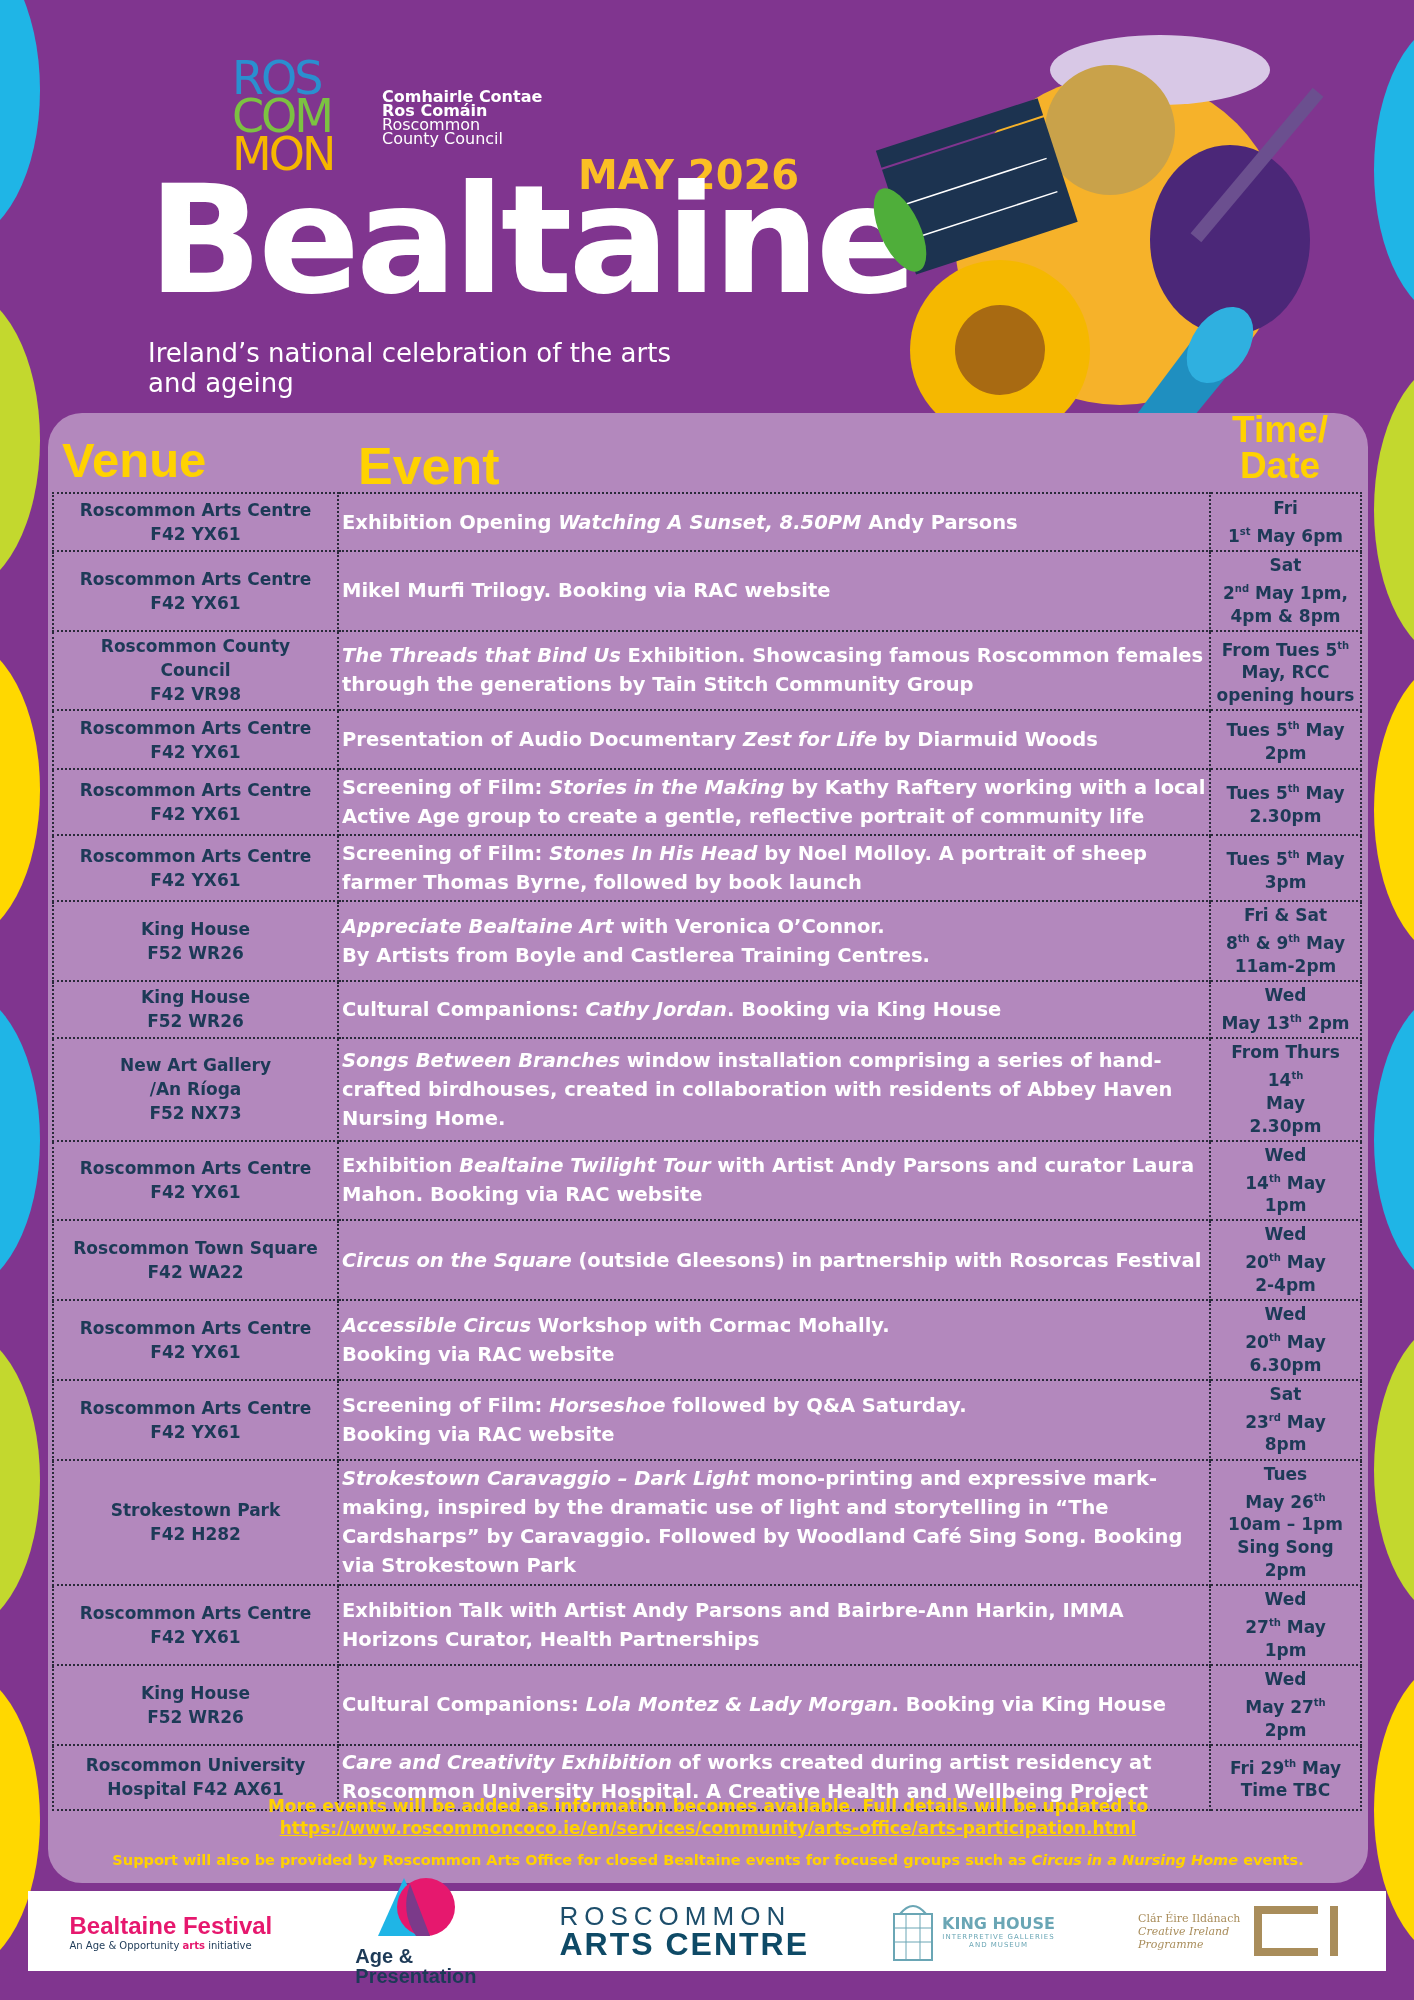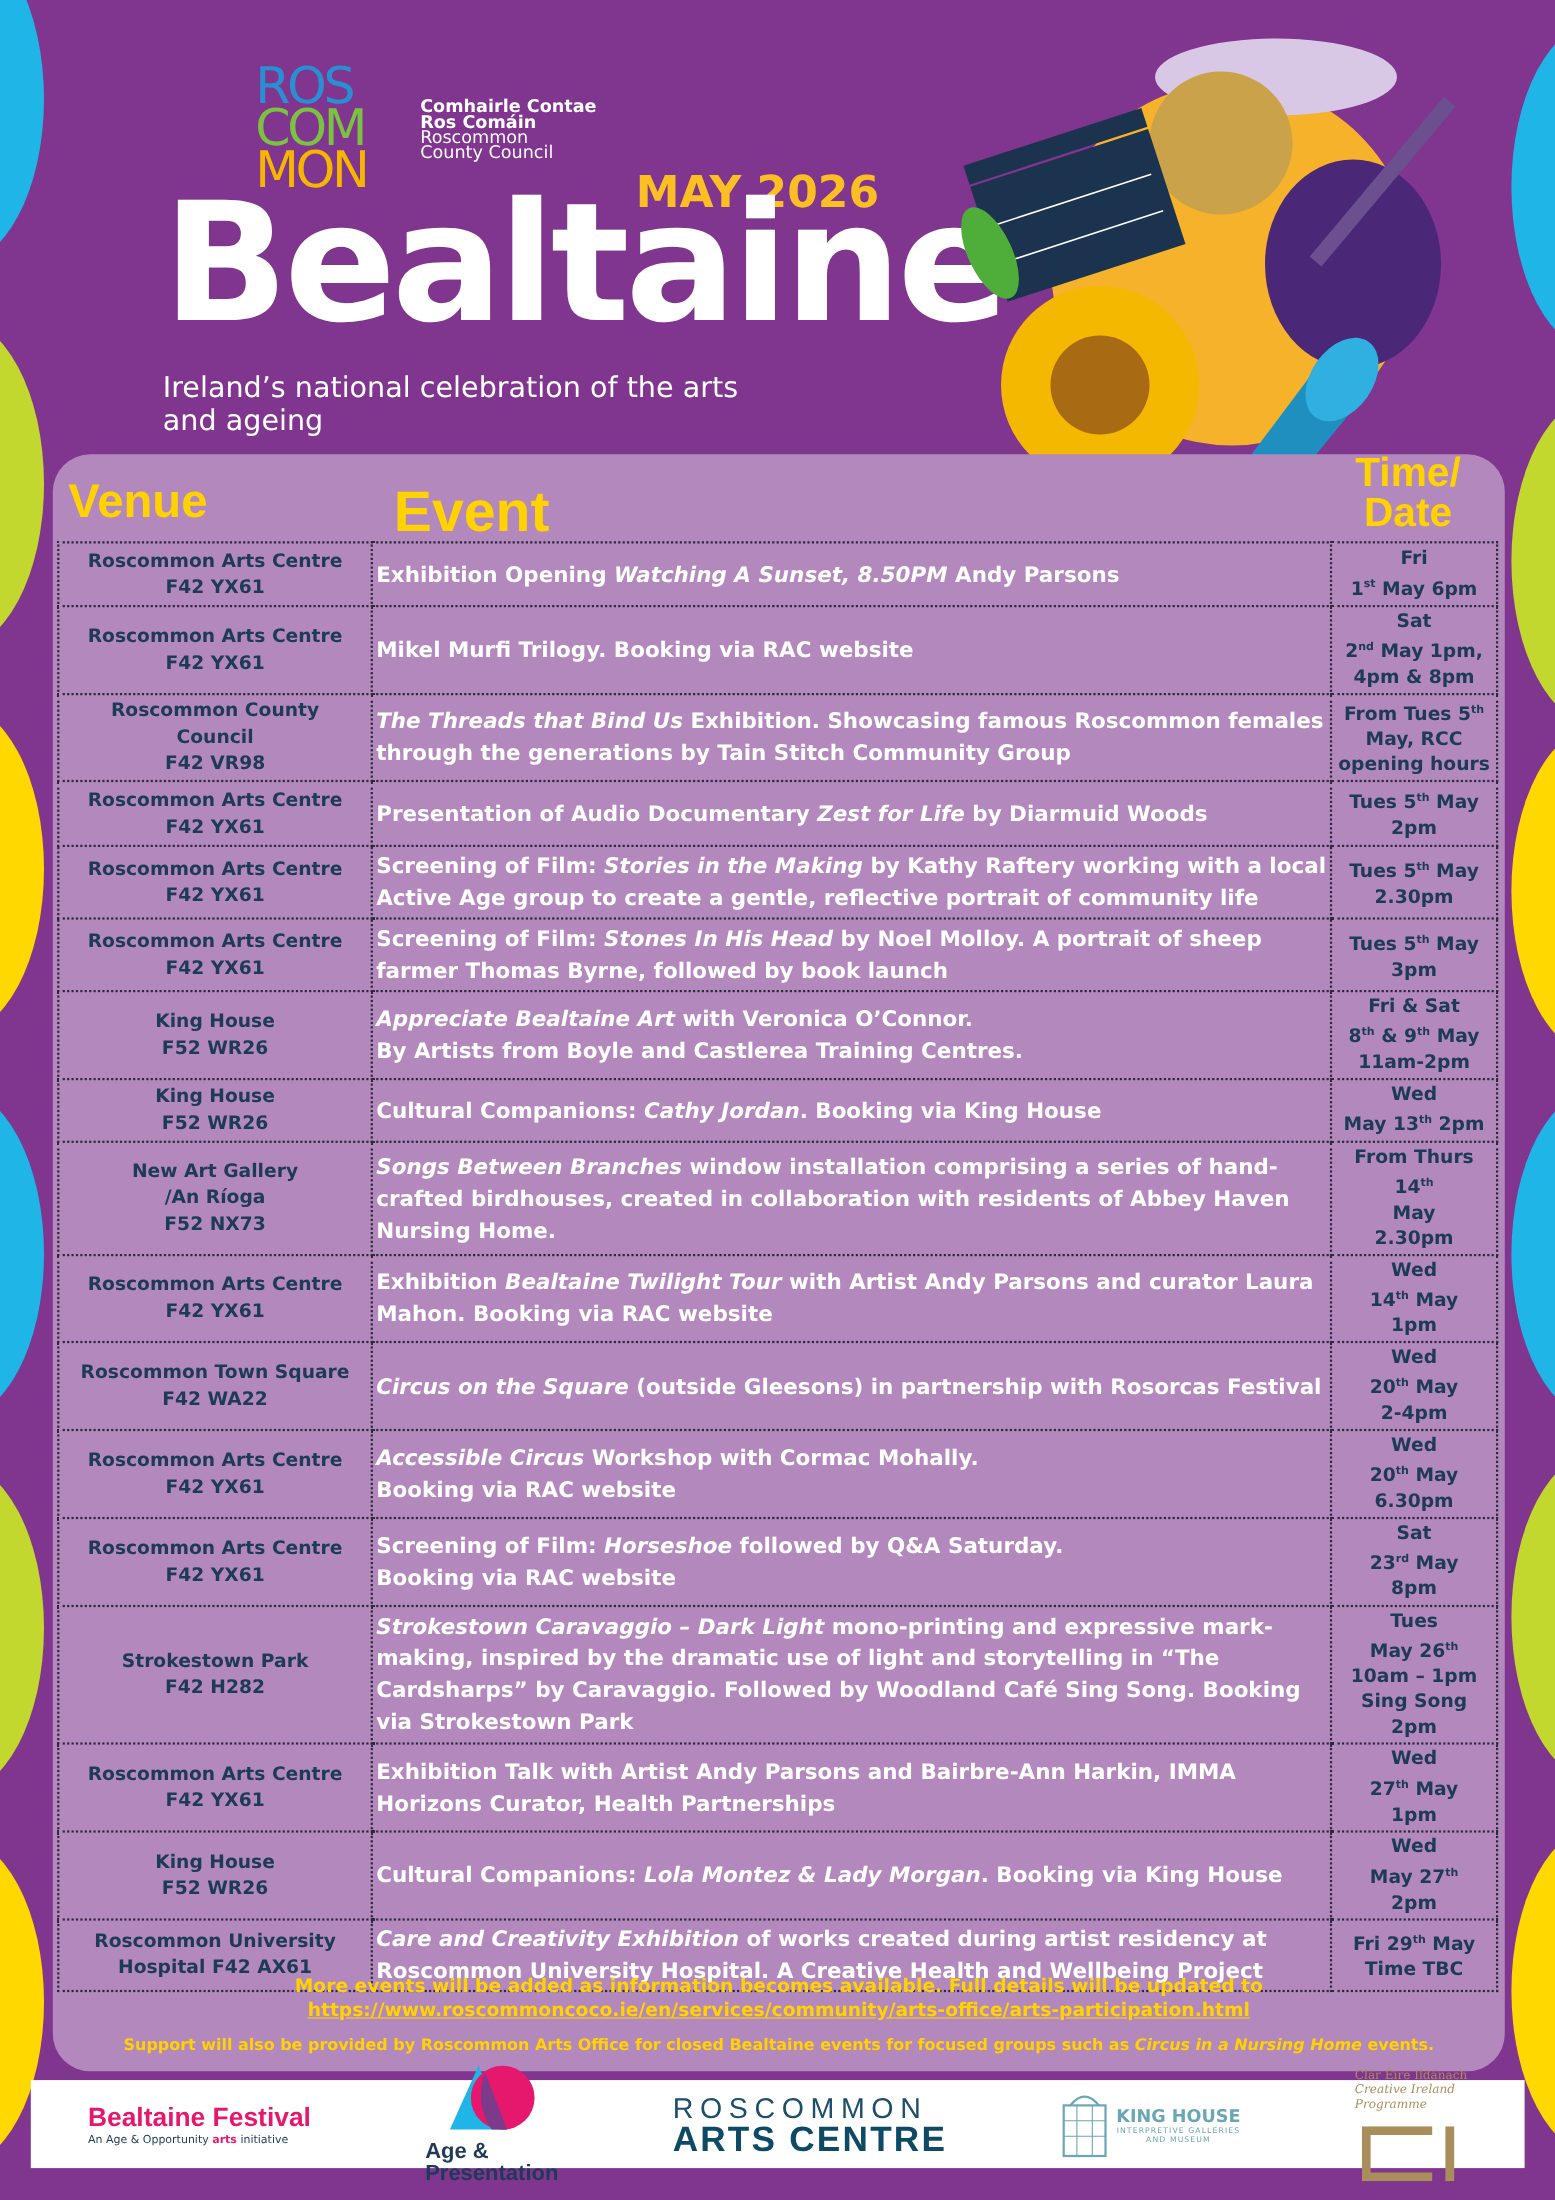--- a/index.html
+++ b/index.html
@@ -20,21 +20,21 @@
 
   .may { position: absolute; left: 578px; top: 152px; color: #fbbf24; font-size: 40px; font-weight: bold; letter-spacing: 0; }
   .title { position: absolute; left: 148px; top: 160px; color: #fff; font-size: 150px; font-weight: bold; letter-spacing: -4px; line-height: 160px; }
   .subtitle { position: absolute; left: 148px; top: 338px; color: #fff; font-size: 26px; line-height: 30px; }
 
   .collage { position: absolute; left: 860px; top: 30px; width: 520px; height: 460px; }
 
   .panel { position: absolute; left: 48px; top: 413px; width: 1320px; height: 1470px; background: #b388bd; border-radius: 34px; }
 
   .hdr { position: absolute; color: #ffd200; font-weight: bold; font-family: "Liberation Sans", sans-serif; }
-  .hdr-venue { left: 62px; top: 432px; font-size: 43px; }
+  .hdr-venue { left: 62px; top: 432px; font-size: 49px; }
   .hdr-event { left: 358px; top: 436px; font-size: 52px; }
   .hdr-time { left: 1210px; top: 412px; font-size: 37px; line-height: 36px; text-align: center; width: 140px; }
 
   table.events { position: absolute; left: 52px; top: 492px; width: 1310px; border-collapse: collapse; table-layout: fixed; }
   table.events td { border: 2px dotted #2a2a3a; vertical-align: middle; padding: 2px 3px; }
   td.venue { width: 285px; text-align: center; color: #1d3a57; font-weight: bold; font-size: 17px; line-height: 24px; }
   td.event { width: 872px; color: #fff; font-weight: bold; font-size: 19.5px; line-height: 29px; text-align: left; }
   td.event i { font-style: italic; }
   td.time { text-align: center; color: #1d3a57; font-weight: bold; font-size: 17px; line-height: 23px; white-space: pre-line; }
 
@@ -47,21 +47,21 @@
   .bf-title { color: #e6186e; font-weight: bold; font-size: 24px; font-family: "Liberation Sans", sans-serif; }
   .bf-sub { color: #1d3a57; font-size: 10px; }
   .bf-sub .arts { color: #e6186e; font-weight: bold; }
   .ao { display: flex; align-items: center; gap: 8px; flex-direction: column; }
   .ao-text { color: #1d3a57; font-weight: bold; font-size: 20px; line-height: 20px; font-family: "Liberation Sans", sans-serif; }
   .rac-top { color: #1d4e6b; font-size: 26px; letter-spacing: 6px; line-height: 26px; font-family: "Liberation Sans", sans-serif; }
   .rac-bot { color: #0e4a66; font-size: 32px; font-weight: bold; letter-spacing: 2px; line-height: 30px; font-family: Liberation Sans, sans-serif; }
   .kh { display: flex; align-items: center; gap: 8px; }
   .kh-title { color: #6aa6b5; font-weight: bold; font-size: 16px; }
   .kh-sub { color: #6aa6b5; font-size: 7px; letter-spacing: 1px; text-align: center; }
-  .ci { display: flex; align-items: center; gap: 14px; flex-direction: column; }
+  .ci { display: flex; align-items: center; gap: 14px; }
   .ci-text { color: #a98d5b; font-family: "DejaVu Serif", serif; font-size: 11px; line-height: 13px; }
   .ci-text i { font-style: italic; }
 </style>
 </head>
 <body>
 
 <div class="blob blob-left" style="top:-60px;background:#1fb5e6;"></div>
 <div class="blob blob-left" style="top:290px;background:#c3d82e;"></div>
 <div class="blob blob-left" style="top:640px;background:#ffd800;"></div>
 <div class="blob blob-left" style="top:990px;background:#1fb5e6;"></div>

